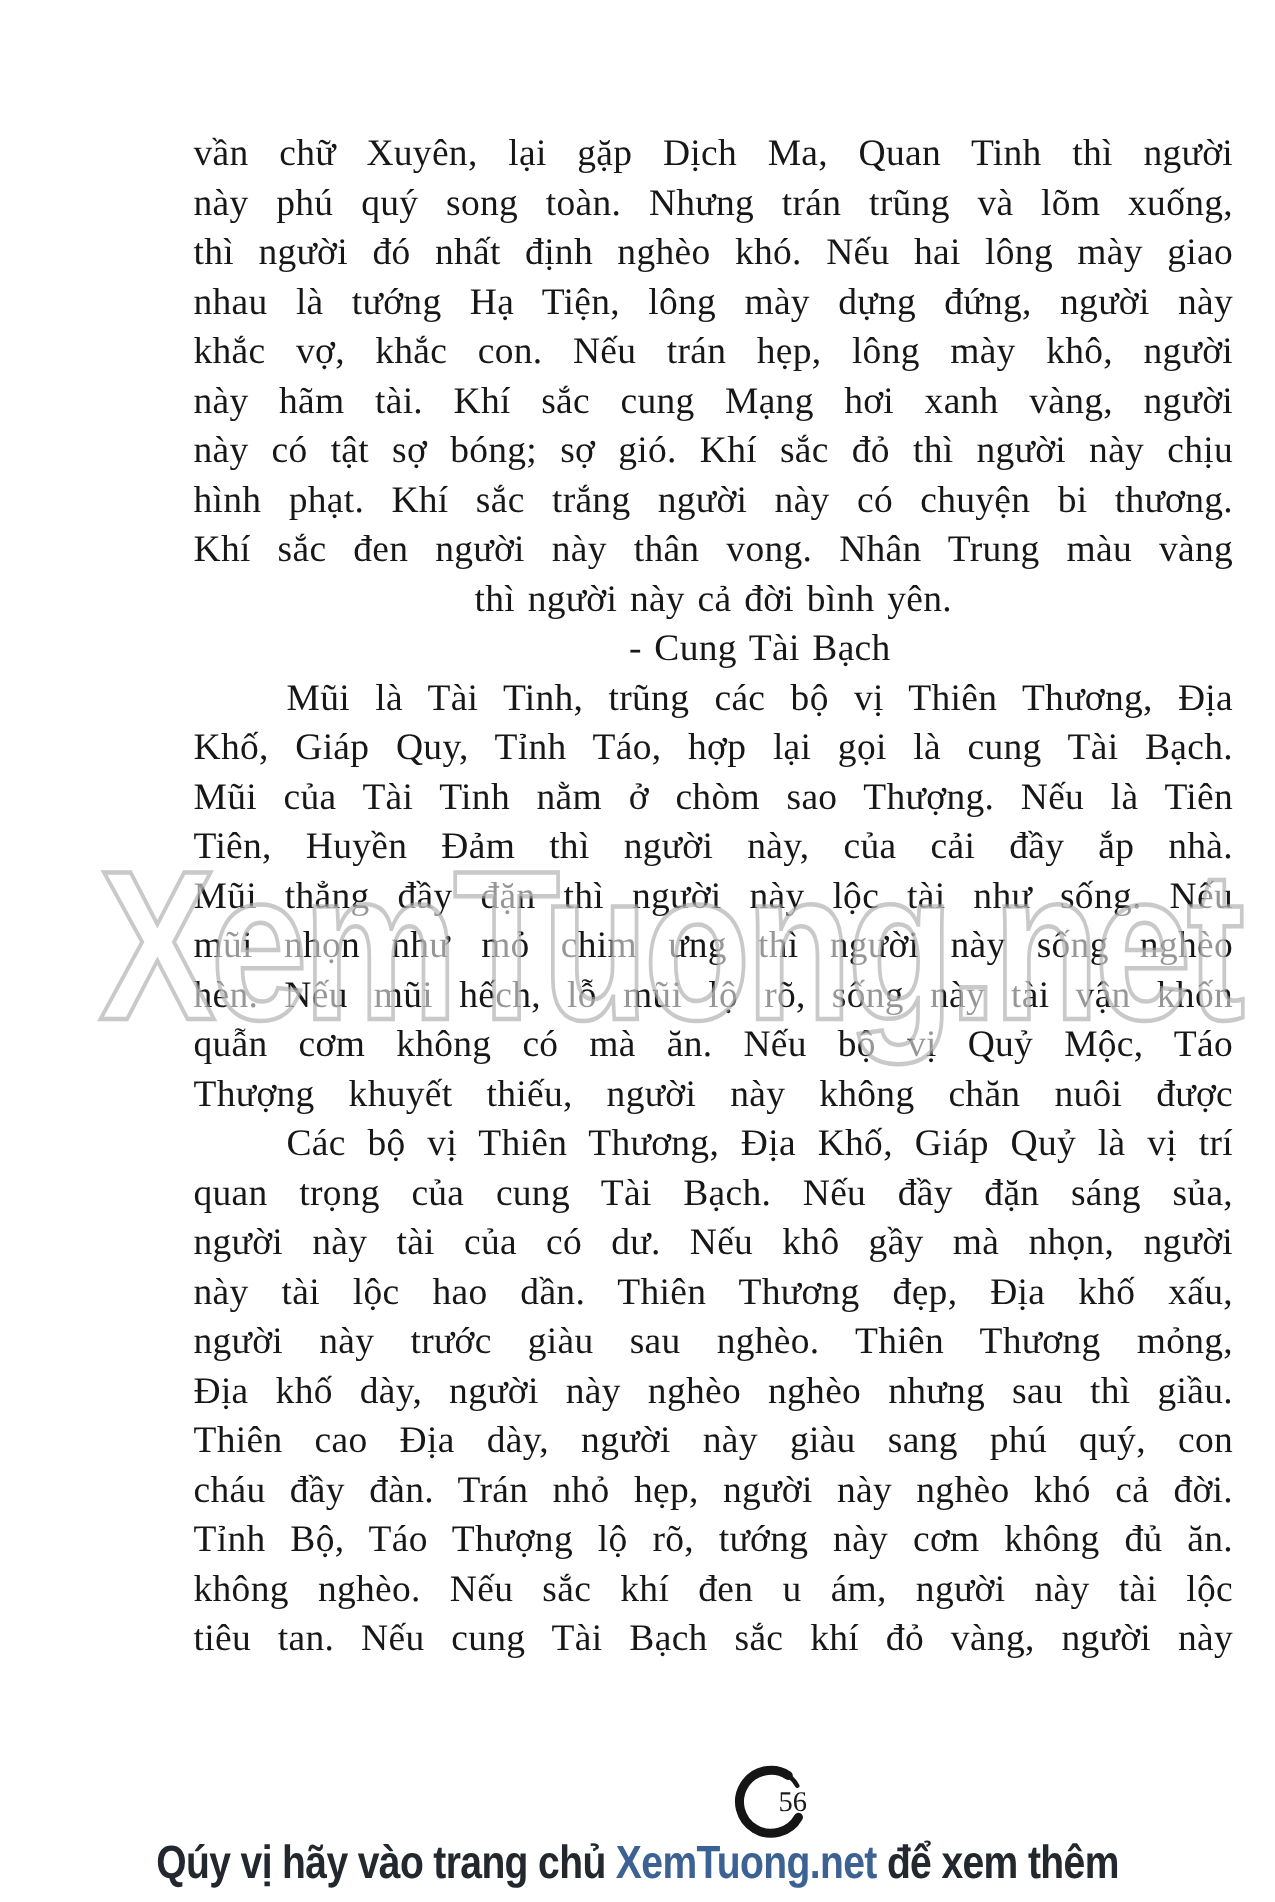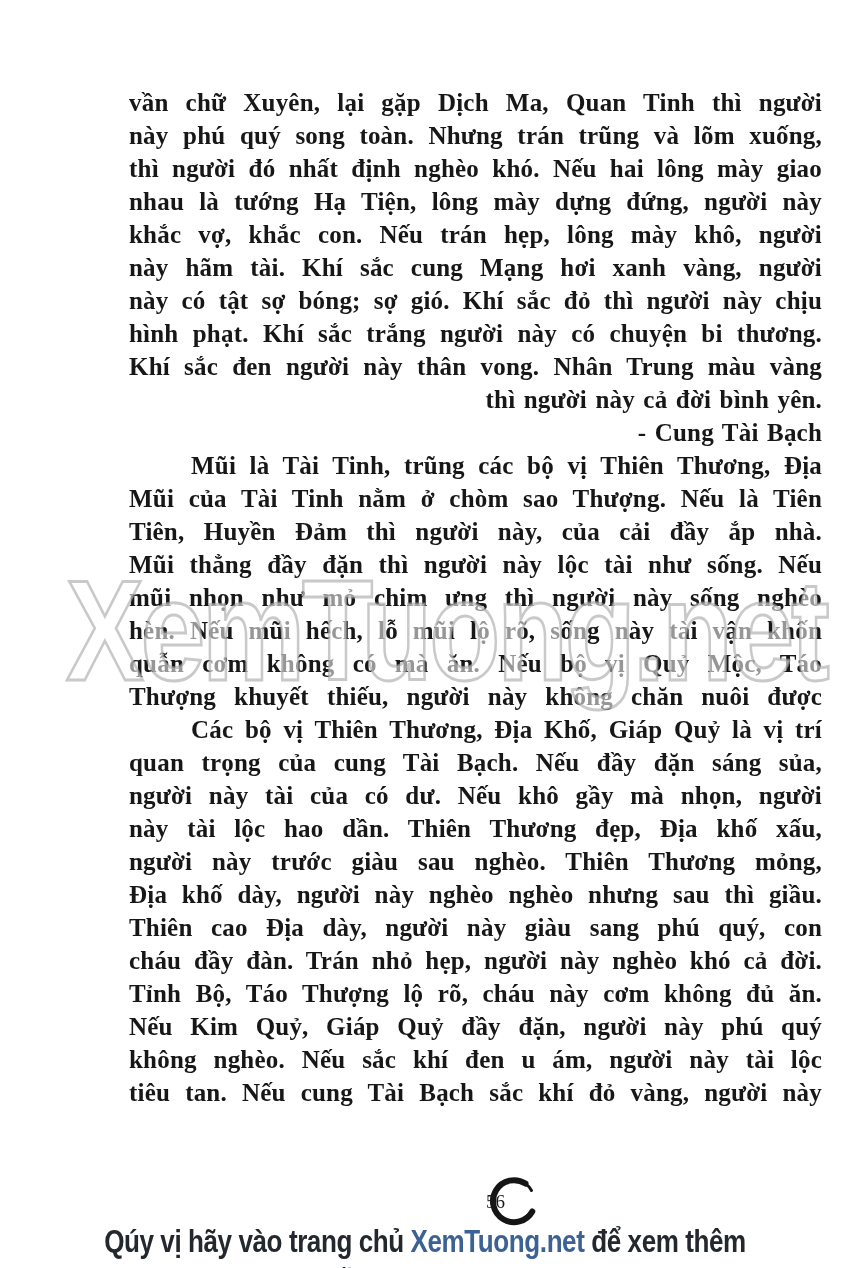--- a/index.html
+++ b/index.html
@@ -8,29 +8,28 @@
     background: #ffffff;
     position: relative;
     overflow: hidden;
     font-family: "Liberation Serif", "DejaVu Serif", serif;
     color: #171717;
   }
   .page-text {
     position: absolute;
     top: 86px; left: 129px; width: 693px;
     z-index: 1;
-    font-weight: bold;
   }
   .ln {
     font-size: 25px;
     line-height: 33px;
     height: 33px;
     letter-spacing: 0.2px;
     word-spacing: 2px;
-    text-align: right;
+    text-align: center;
     white-space: nowrap;
   }
   .ln.j {
     white-space: normal;
     text-align: justify;
     text-align-last: justify;
   }
   .ln.in { padding-left: 62px; }
   .watermark {
     position: absolute;
@@ -52,21 +51,21 @@
     position: absolute;
     left: 486px; top: 1174px;
     width: 60px; height: 60px;
     z-index: 2;
   }
   .page-badge svg { display: block; }
   .page-badge .num {
     position: absolute;
     left: 0; top: 17px;
     width: 52px;
-    text-align: left;
+    text-align: right;
     font-family: "Liberation Serif", "DejaVu Serif", serif;
     font-size: 19px;
     color: #1a1a1a;
   }
   .footer {
     position: absolute;
     top: 1222px; left: 0;
     width: 850px;
     text-align: center;
     font-family: "Liberation Sans", "DejaVu Sans", sans-serif;
@@ -90,37 +89,37 @@
   <div class="ln j">thì người đó nhất định nghèo khó. Nếu hai lông mày giao</div>
   <div class="ln j">nhau là tướng Hạ Tiện, lông mày dựng đứng, người này</div>
   <div class="ln j">khắc vợ, khắc con. Nếu trán hẹp, lông mày khô, người</div>
   <div class="ln j">này hãm tài. Khí sắc cung Mạng hơi xanh vàng, người</div>
   <div class="ln j">này có tật sợ bóng; sợ gió. Khí sắc đỏ thì người này chịu</div>
   <div class="ln j">hình phạt. Khí sắc trắng người này có chuyện bi thương.</div>
   <div class="ln j">Khí sắc đen người này thân vong. Nhân Trung màu vàng</div>
   <div class="ln">thì người này cả đời bình yên.</div>
   <div class="ln in">- Cung Tài Bạch</div>
   <div class="ln j in">Mũi là Tài Tinh, trũng các bộ vị Thiên Thương, Địa</div>
+  <div class="ln j">Khố, Giáp Quy, Tỉnh Táo, hợp lại gọi là cung Tài Bạch.</div>
   <div class="ln j">Mũi của Tài Tinh nằm ở chòm sao Thượng. Nếu là Tiên</div>
   <div class="ln j">Tiên, Huyền Đảm thì người này, của cải đầy ắp nhà.</div>
   <div class="ln j">Mũi thẳng đầy đặn thì người này lộc tài như sống. Nếu</div>
   <div class="ln j">mũi nhọn như mỏ chim ưng thì người này sống nghèo</div>
   <div class="ln j">hèn. Nếu mũi hếch, lỗ mũi lộ rõ, sống này tài vận khốn</div>
   <div class="ln j">quẫn cơm không có mà ăn. Nếu bộ vị Quỷ Mộc, Táo</div>
   <div class="ln j">Thượng khuyết thiếu, người này không chăn nuôi được</div>
   <div class="ln j in">Các bộ vị Thiên Thương, Địa Khố, Giáp Quỷ là vị trí</div>
   <div class="ln j">quan trọng của cung Tài Bạch. Nếu đầy đặn sáng sủa,</div>
   <div class="ln j">người này tài của có dư. Nếu khô gầy mà nhọn, người</div>
   <div class="ln j">này tài lộc hao dần. Thiên Thương đẹp, Địa khố xấu,</div>
   <div class="ln j">người này trước giàu sau nghèo. Thiên Thương mỏng,</div>
   <div class="ln j">Địa khố dày, người này nghèo nghèo nhưng sau thì giầu.</div>
   <div class="ln j">Thiên cao Địa dày, người này giàu sang phú quý, con</div>
   <div class="ln j">cháu đầy đàn. Trán nhỏ hẹp, người này nghèo khó cả đời.</div>
-  <div class="ln j">Tỉnh Bộ, Táo Thượng lộ rõ, cháu này cơm không đủ ăn.</div>
-  <div class="ln j">Nếu Kim Quỷ, Giáp Quỷ đầy đặn, người này phú quý</div>
+  <div class="ln j">Tỉnh Bộ, Táo Thượng lộ rõ, tướng này cơm không đủ ăn.</div>
   <div class="ln j">không nghèo. Nếu sắc khí đen u ám, người này tài lộc</div>
   <div class="ln j">tiêu tan. Nếu cung Tài Bạch sắc khí đỏ vàng, người này</div>
 </div>
 
 <div class="watermark">XemTuong.net</div>
 
 <div class="page-badge">
   <span class="crescent-icon">
     <svg width="60" height="60" viewBox="0 0 60 60">
       <path d="M 39.5 9.6 A 21 21 0 1 0 46.3 37.5" fill="none" stroke="#151515" stroke-width="6" stroke-linecap="round"></path>

